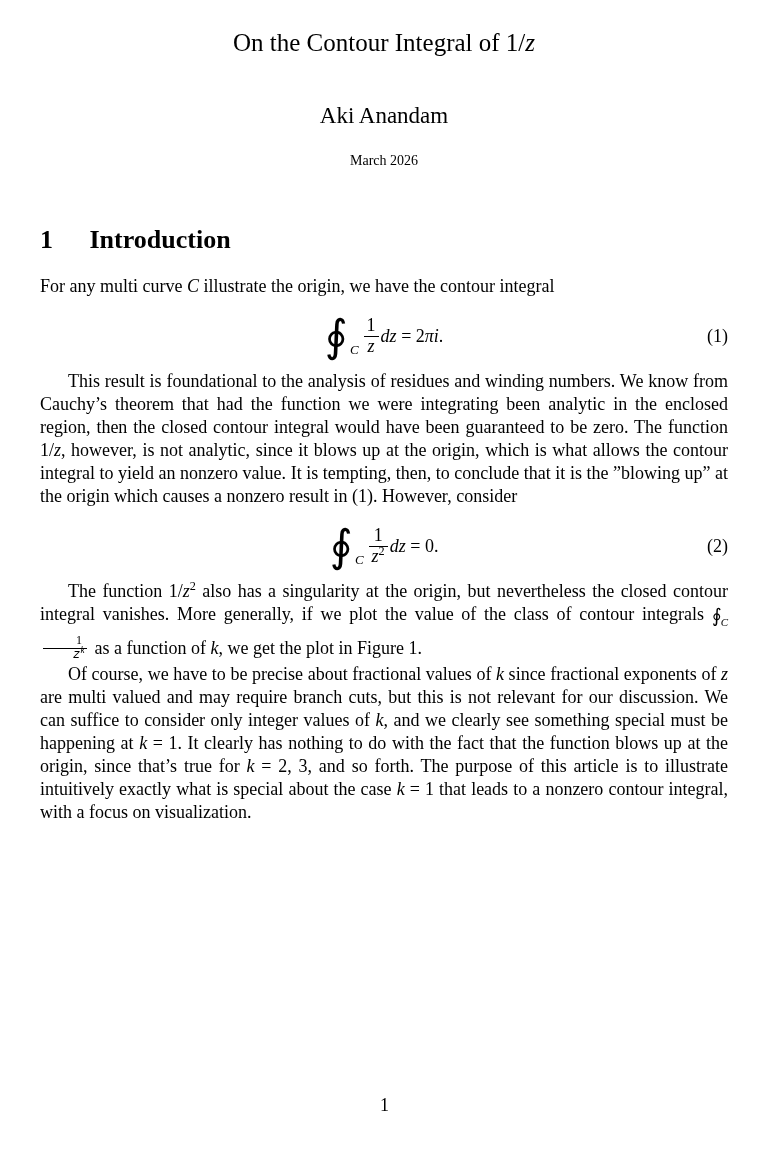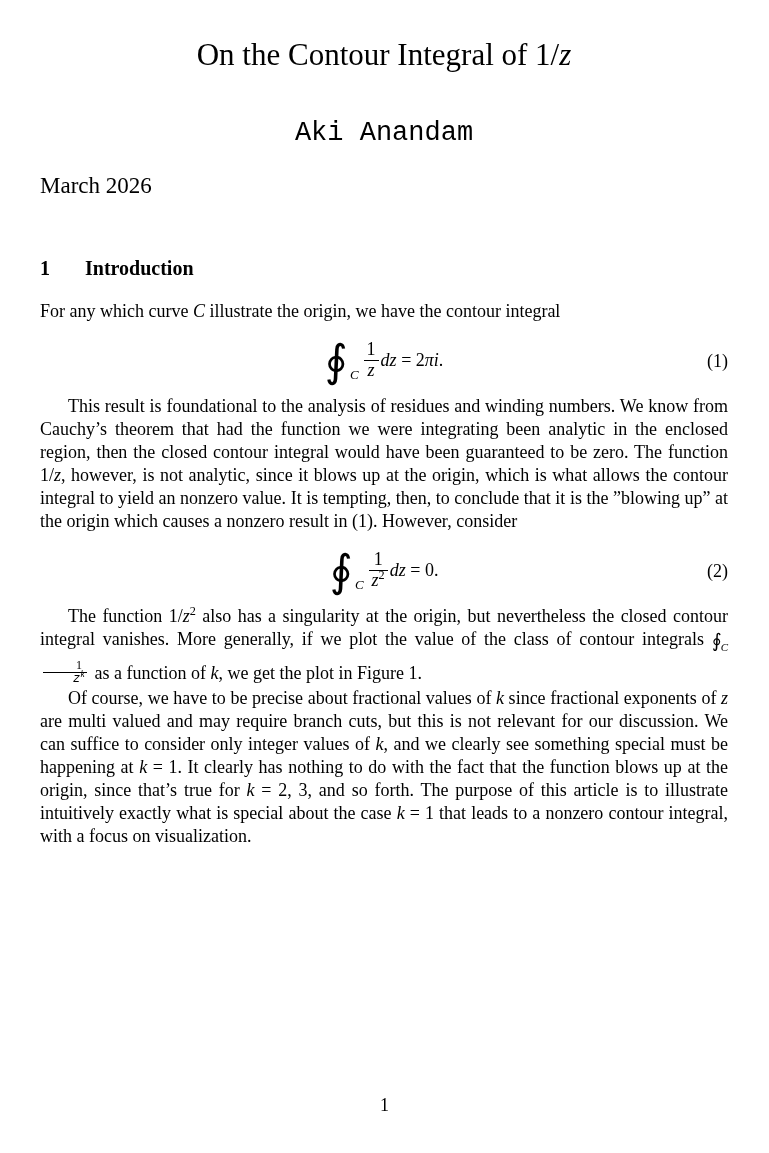--- a/index.html
+++ b/index.html
@@ -8,40 +8,40 @@
     width: 769px;
     height: 1153px;
     background: #ffffff;
     color: #000000;
     font-family: "Liberation Serif", serif;
     box-sizing: border-box;
     padding: 28px 41px 0 40px;
     overflow: hidden;
   }
   .title {
-    font-size: 31px;
+    font-size: 25px;
     font-weight: normal;
     text-align: center;
-    margin: 8px 0 44px 0;
+    margin: 0 0 44px 0;
     line-height: 1.2;
   }
   .author {
-    font-size: 27px;
+    font-size: 23px;
     text-align: center;
     margin: 0 0 21px 0;
     line-height: 1.25;
-    font-family: Liberation Mono, monospace;
   }
   .date {
-    font-size: 23px;
+    font-size: 14px;
+    text-align: center;
     margin: 0 0 56px 0;
     line-height: 1.25;
   }
   .section {
-    font-size: 20px;
+    font-size: 26px;
     font-weight: bold;
     margin: 0 0 20px 0;
     line-height: 1.15;
   }
   .section .sec-num { margin-right: 30px; }
   .para {
     font-size: 18px;
     line-height: 23px;
     text-align: justify;
     margin: 0;
@@ -99,21 +99,21 @@
 
 <div class="page">
   <h1 class="title"><span>On the Contour Integral of 1/</span><span class="it">z</span></h1>
   <div class="author">Aki Anandam</div>
   <div class="date">March 2026</div>
   <h2 class="section">
     <span class="sec-num">1</span>
     <span>Introduction</span>
   </h2>
   <div id="doc-content">
-      <p class="para"><span>For any which curve </span><span class="it">C</span><span> illustrate the origin, we have the contour integral</span></p>
+      <p class="para"><span>For any multi curve </span><span class="it">C</span><span> illustrate the origin, we have the contour integral</span></p>
       <div class="eq"><span class="eq-body">
           <span class="oint doint"><span class="osym">∮</span><span class="osub it">C</span></span>
           <span class="frac dfrac">
             <span class="num"><span>1</span></span>
             <span class="den"><span class="it">z</span></span>
           </span>
           <span class="it">dz</span>
           <span>&nbsp;=&nbsp;</span>
           <span>2</span>
           <span class="it">πi</span>

